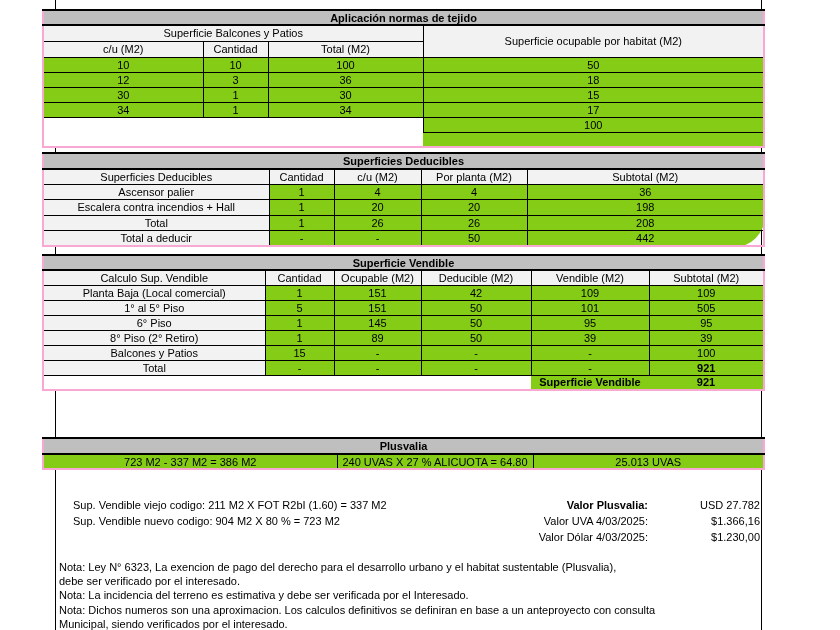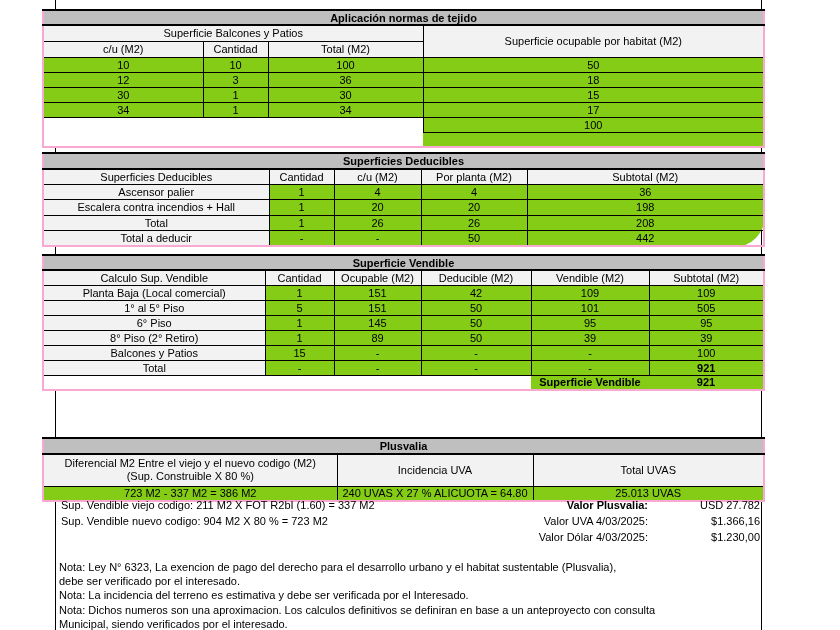--- a/index.html
+++ b/index.html
@@ -41,21 +41,21 @@
   #deducibles-body td:first-child,
   #vendible-body td:first-child { background:#f2f2f2; }
   #vendible-body tr:last-child td:last-child { font-weight:bold; }
   .plus-hdr td { height:32px; }
   .plus-hdr .two-line div { line-height:13px; }
   .summary-row td { height:16px; }
   #valores {
     position:absolute; left:57px; top:497px; width:703px;
   }
   .vrow { display:grid; grid-template-columns:1fr 150px 112px; height:16px; line-height:16px; }
-  .vleft  { text-align:left; padding-left:4px; }
+  .vleft  { text-align:left; padding-left:16px; }
   .vlabel { text-align:right; }
   .vvalue { text-align:right; }
   #notes {
     position:absolute; left:59px; top:560px; width:698px;
     text-align:left; line-height:14.2px;
   }
 </style>
 </head>
 <body>
 
@@ -257,28 +257,20 @@
   <table id="t4">
     <colgroup>
         <col style="width:294px">
         <col style="width:196px">
         <col style="width:231px">
       </colgroup>
     <tbody>
         <tr>
           <td colspan="3" class="title-cell">Plusvalia</td>
         </tr>
-    <tr class="plus-hdr">
-      <td class="hdr two-line">
-        <div>Diferencial M2 Entre el viejo y el nuevo codigo (M2)</div>
-        <div>(Sup. Construible X 80 %)</div>
-      </td>
-      <td class="hdr">Incidencia UVA</td>
-      <td class="hdr">Total UVAS</td>
-    </tr>
     <tr>
       <td>723 M2 - 337 M2 = 386 M2</td>
       <td>240 UVAS X 27 % ALICUOTA = 64.80</td>
       <td>25.013  UVAS</td>
     </tr>
   </tbody>
     </table>
 
   <div id="valores">
     <div class="vrow">

